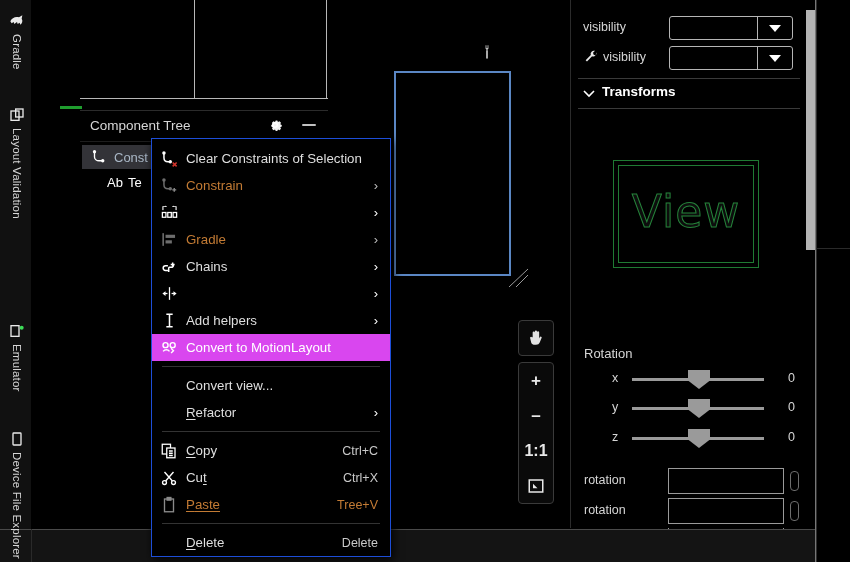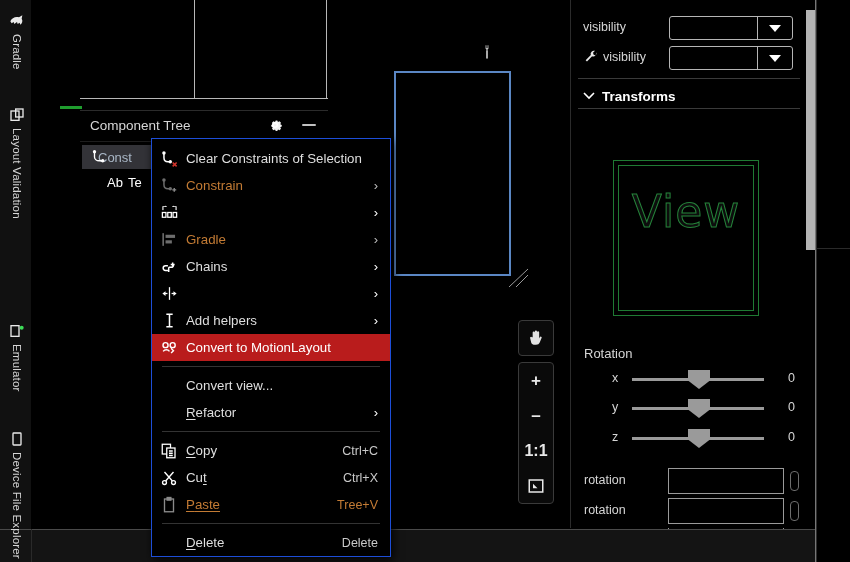--- a/index.html
+++ b/index.html
@@ -67,26 +67,26 @@
 
   #row-vis1{left:583px;top:16px;width:210px;height:24px;}
   #row-vis2{left:583px;top:46px;width:210px;height:24px;}
   #vis1-label{position:absolute;left:0;top:4px;}
   #vis1-combo{position:absolute;left:86px;top:0;width:122px;}
   #vis2-wrench{position:absolute;left:0;top:3px;width:16px;height:17px;}
   #vis2-label{position:absolute;left:20px;top:4px;}
   #vis2-combo{position:absolute;left:86px;top:0;width:122px;}
 
   #attr-sep{left:578px;top:78px;width:222px;height:1px;background:#3a3a3a;}
-  #transforms-hdr{left:583px;top:84px;width:210px;height:20px;display:flex;align-items:flex-end;gap:7px;}
+  #transforms-hdr{left:583px;top:84px;width:210px;height:20px;display:flex;align-items:flex-start;gap:7px;}
   #transforms-label{font-size:13.5px;font-weight:bold;color:#ffffff;}
   #transforms-sep{left:578px;top:108px;width:222px;height:1px;background:#3a3a3a;}
 
   
-  #view-preview{left:613px;top:160px;width:146px;height:156px;}
+  #view-preview{left:613px;top:160px;width:146px;height:108px;}
   #view-outer{position:absolute;inset:0;border:1px solid #1f7a33;}
   #view-inner{position:absolute;left:5px;top:5px;right:5px;bottom:5px;border:1px solid #1f7a33;}
   #view-text{position:absolute;left:0;right:0;top:26px;text-align:center;
              font-size:44px;color:#0d0d0d;-webkit-text-stroke:1px #25833a;
              font-family:"DejaVu Sans",sans-serif;letter-spacing:1px;}
 
   
   #rot-title{left:584px;top:346px;font-size:13px;color:#d6d6d6;}
   .slider-row{height:22px;}
   .sl-axis{position:absolute;left:0;top:3px;width:14px;text-align:center;font-size:12.5px;color:#d6d6d6;}
@@ -133,21 +133,21 @@
   #ctx-menu{left:151px;top:138px;width:238px;background:#000;
             border:1px solid #1d4ed8;box-shadow:2px 3px 9px rgba(0,0,0,.9);
             padding:6px 0 0 0;z-index:50;}
   .mi{height:27px;display:flex;align-items:center;position:relative;font-size:13.3px;}
   .mi .ico{width:34px;min-width:34px;display:flex;align-items:center;justify-content:center;}
   .mi .lbl{flex:1;color:#dfdfdf;}
   .mi.dim .lbl{color:#c37b34;}
   .mi .sub{position:absolute;right:12px;font-size:13px;color:#bdbdbd;}
   .mi .sc{position:absolute;right:12px;font-size:12.5px;color:#c9c9c9;}
   .mi.dim .sc{color:#c37b34;}
-  .mi.sel{background:#b91c1c;}
+  .mi.sel{background:#d946ef;}
   .mi.sel .lbl{color:#ffffff;}
   .msep{height:1px;background:#333;margin:5px 10px;}
   .u{text-decoration:underline;text-underline-offset:2px;}
   .noind{padding-left:34px;box-sizing:border-box;}
 </style>
 </head>
 <body>
 
 <div id="app">
 
@@ -177,21 +177,21 @@
   <div class="abs" id="ct-divider"></div>
 
   <div class="abs tree-row" id="tree-row-1">
     <span class="ico abs" style="left:8px;top:3px;">
       <svg width="18" height="18" viewBox="0 0 24 24" fill="none" stroke="#ffffff" stroke-width="1.8">
         <path d="M6 5v7c0 3 3 5 6 5h5"></path>
           <circle cx="6" cy="5" r="2.2" fill="#fff" stroke="none"></circle>
         <circle cx="17" cy="17" r="2.2" fill="#fff" stroke="none"></circle>
       </svg>
     </span>
-    <span style="padding-left:16px;">Const</span>
+    <span style="padding-left:32px;">Const</span>
   </div>
   <div class="abs tree-row" id="tree-row-2">
     <span style="padding-left:25px;font-weight:normal;font-size:13px;">Ab</span>
     <span style="padding-left:5px;">Te</span>
   </div>
 
   <div class="abs" id="canvas"></div>
   <div class="abs" id="wrench-canvas">
     <svg viewBox="0 0 24 24" width="16" height="20" fill="#ffffff">
       <path d="M10 2v5l2 2 2-2V2h-1v4l-1 1-1-1V2z"></path>

